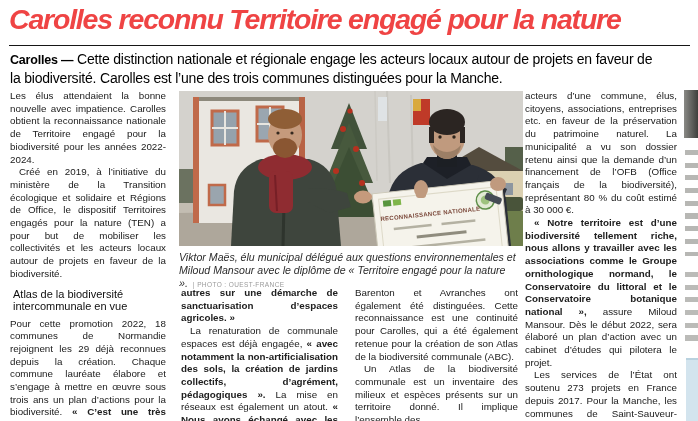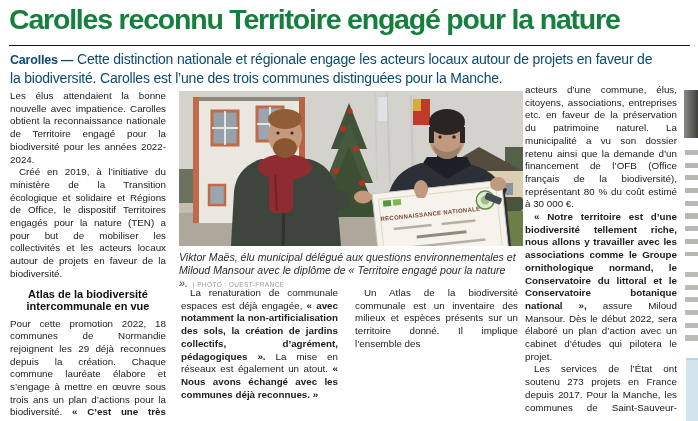--- a/index.html
+++ b/index.html
@@ -5,45 +5,45 @@
   * { margin:0; padding:0; box-sizing:border-box; }
   html,body{
     width:698px; height:421px; background:#ffffff;
     font-family:"Liberation Sans", sans-serif; color:#1f1f1f;
     overflow:hidden; position:relative;
   }
 
   .headline{
     position:absolute; left:9px; top:3px; width:688px;
     font-size:28.5px; font-weight:700; letter-spacing:-1.2px;
-    white-space:nowrap; color:#15803d;
+    white-space:nowrap; color:#ef4444;font-style:italic;
   }
   .title-rule{
     position:absolute; left:9px; top:45px; width:681px; height:1px;
     background:#161616;
   }
   .lede{
     position:absolute; left:10px; top:51px; width:645px;
-    font-size:14px; line-height:17.5px; letter-spacing:-0.2px; color:#0c4a6e;
+    font-size:14px; line-height:17.5px; letter-spacing:-0.2px; color:#000000;
   }
   .lede b{ font-size:12.5px; }
 
   .col{
     position:absolute; font-size:9.8px; line-height:12.7px;
     color:#202020; overflow:hidden; text-align:justify;
     hyphens:auto; -webkit-hyphens:auto;
   }
   .col1{ left:10px;  top:90px;  width:156px; height:331px; }
   .col2{ left:181px; top:287px; width:157px; height:134px; }
   .col3{ left:355px; top:287px; width:163px; height:134px; }
-  .col4{ left:525px; top:84px;  width:152px; height:331px; }
+  .col4{ left:525px; top:90px;  width:152px; height:331px; }
   .para{ text-align:justify; }
   .para.indent{ text-indent:9px; }
   .subhead{
-    font-size:11px; line-height:12.5px; font-weight:700; text-align:center;
+    font-size:11px; line-height:12.5px; font-weight:400; text-align:left;
     margin:7px 3px 5px; color:#0f0f0f;
   }
 
   .photo-fig{ position:absolute; left:179px; top:91px; width:344px; }
   .photo-frame{
     width:344px; height:155px; overflow:hidden; background:#cfcdc8;
   }
   .photo-frame svg{ display:block; }
   .caption{
     margin-top:5px; font-size:10.6px; line-height:13px;
@@ -201,24 +201,26 @@
             <ellipse cx="319" cy="93" rx="8" ry="7" fill="#c09a7e"></ellipse>
             <rect x="306" y="104" width="17" height="7" rx="2" fill="#454b55" transform="rotate(22 314 107)"></rect>
           </g>
         </g>
       </svg>
     </div>
     <figcaption class="caption"><span>Viktor Maës, élu municipal délégué aux questions environnementales et Miloud Mansour avec le diplôme de « Territoire engagé pour la nature ».</span><span class="credit">| PHOTO : OUEST-FRANCE</span></figcaption>
   </figure>
 
   <div class="col col2">
+    <p class="para"><b>autres sur une démarche de sanctuarisation d’espaces agricoles. »</b></p>
     <p class="para indent"><span>La renaturation de communale espaces est déjà engagée, </span><b>« avec notamment la non-artificialisation des sols, la création de jardins collectifs, d’agrément, pédagogiques ».</b><span> La mise en réseaux est également un atout. </span><b>« Nous avons échangé avec les communes déjà reconnues. »</b></p>
   </div>
 
   <div class="col col3">
+    <p class="para">Barenton et Avranches ont également été distinguées. Cette reconnaissance est une continuité pour Carolles, qui a été également retenue pour la création de son Atlas de la biodiversité communale (ABC).</p>
     <p class="para indent">Un Atlas de la biodiversité communale est un inventaire des milieux et espèces présents sur un territoire donné. Il implique l’ensemble des</p>
   </div>
 
   <div class="col col4">
     <p class="para">acteurs d’une commune, élus, citoyens, associations, entreprises etc. en faveur de la préservation du patrimoine naturel. La municipalité a vu son dossier retenu ainsi que la demande d’un financement de l’OFB (Office français de la biodiversité), représentant 80 % du coût estimé à 30 000 €.</p>
     <p class="para indent"><b>« Notre territoire est d’une biodiversité tellement riche, nous allons y travailler avec les associations comme le Groupe ornithologique normand, le Conservatoire du littoral et le Conservatoire botanique national »,</b><span> assure Miloud Mansour. Dès le début 2022, sera élaboré un plan d’action avec un cabinet d’études qui pilotera le projet.</span></p>
     <p class="para indent">Les services de l’État ont soutenu 273 projets en France depuis 2017. Pour la Manche, les communes de Saint-Sauveur-Landelin et Carolles viennent d’être rejointes pour leur ABC commun par Dragey-Ronthon, associée à Genêts et Saint-Jean-Le-Thomas.</p>
   </div>
 
   <div>

